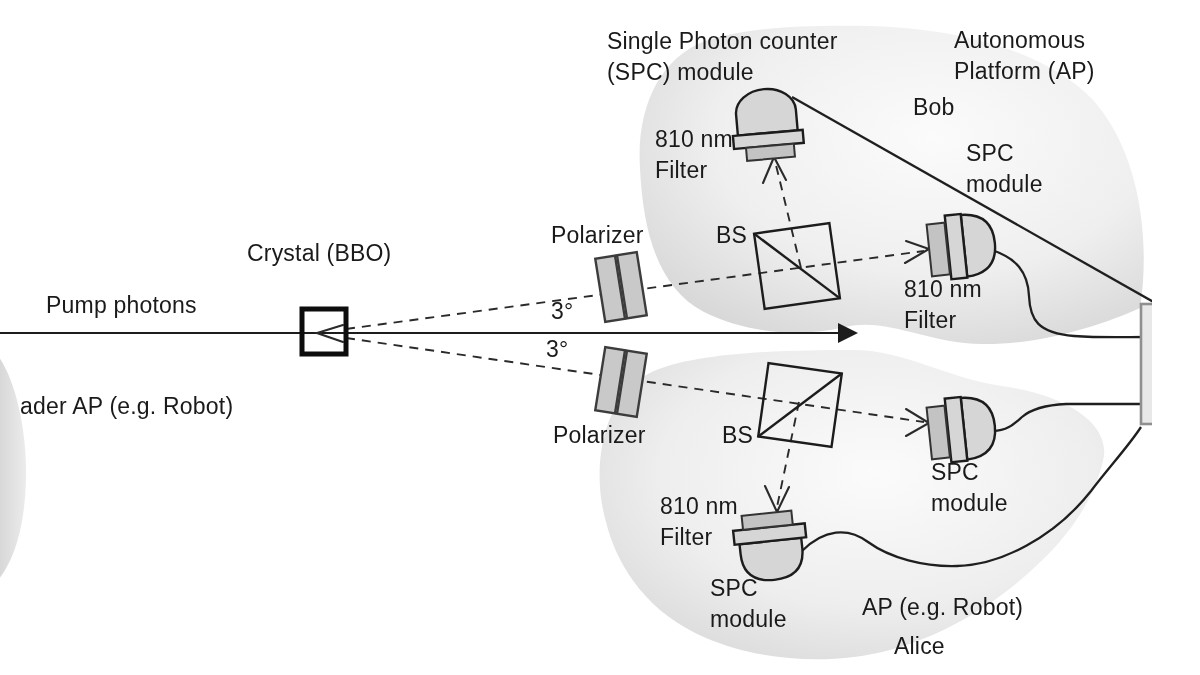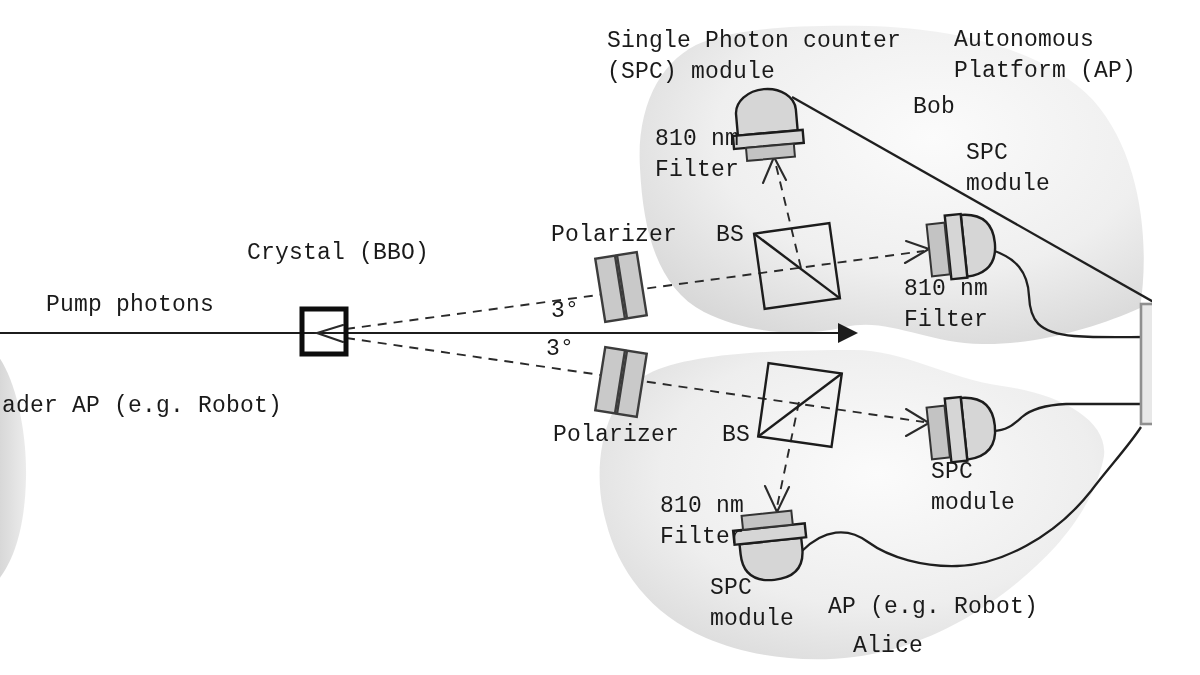--- a/index.html
+++ b/index.html
@@ -1,18 +1,18 @@
 <!DOCTYPE html>
 <html><head>
 <meta charset="utf-8">
 <style>
   html,body{margin:0;padding:0;background:#ffffff;}
   .canvas{
     position:relative;width:1152px;height:675px;overflow:hidden;background:#ffffff;
-    font-family:Liberation Mono, monospace;color:#1a1a1a;border-radius:11px;
+    font-family:Liberation Sans, sans-serif;color:#1a1a1a;border-radius:11px;
   }
   svg{position:absolute;left:0;top:0;}
   .lbl{
     position:absolute;font-size:23px;line-height:31px;white-space:nowrap;
     color:#1a1a1a;letter-spacing:0.2px;
   }
   .lbl .ln{display:block;}
 </style>
 </head>
 <body>
@@ -138,21 +138,21 @@
     <span class="ln">810 nm</span>
     <span class="ln">Filter</span>
   </div>
 
   <div class="lbl" style="left:46px;top:290px;">Pump photons</div>
 
   <div class="lbl" style="left:247px;top:238px;">
     <span class="ln">Crystal (BBO)</span>
   </div>
 
-  <div class="lbl" style="left:2px;top:391px;">ader AP (e.g. Robot)</div>
+  <div class="lbl" style="left:20px;top:391px;">ader AP (e.g. Robot)</div>
 
   <div class="lbl" style="left:551px;top:220px;">Polarizer</div>
   <div class="lbl" style="left:551px;top:296px;">3°</div>
   <div class="lbl" style="left:546px;top:334px;">3°</div>
   <div class="lbl" style="left:553px;top:420px;">Polarizer</div>
 
   <div class="lbl" style="left:716px;top:220px;">BS</div>
   <div class="lbl" style="left:722px;top:420px;">BS</div>
 
   <div class="lbl" style="left:904px;top:274px;">
@@ -168,21 +168,21 @@
   <div class="lbl" style="left:660px;top:491px;">
     <span class="ln">810 nm</span>
     <span class="ln">Filter</span>
   </div>
 
   <div class="lbl" style="left:710px;top:573px;">
     <span class="ln">SPC</span>
     <span class="ln">module</span>
   </div>
 
-  <div class="lbl" style="left:828px;top:592px;">AP (e.g. Robot)</div>
-  <div class="lbl" style="left:853px;top:631px;">Alice</div>
+  <div class="lbl" style="left:862px;top:592px;">AP (e.g. Robot)</div>
+  <div class="lbl" style="left:894px;top:631px;">Alice</div>
 
   <div class="lbl" style="left:1160px;top:308px;">
     <span class="ln">Coincidence</span>
     <span class="ln">counter</span>
   </div>
 
 </div>
 
 </body></html>

